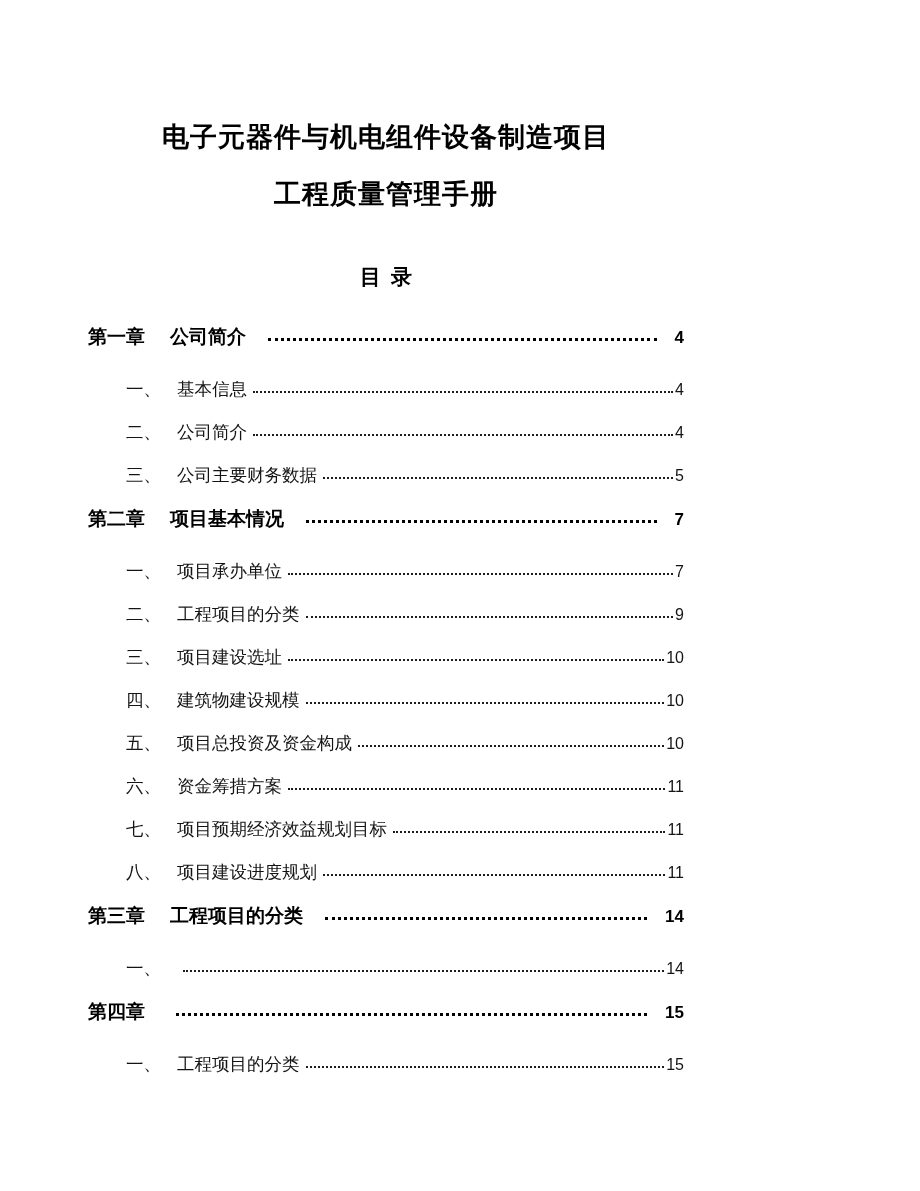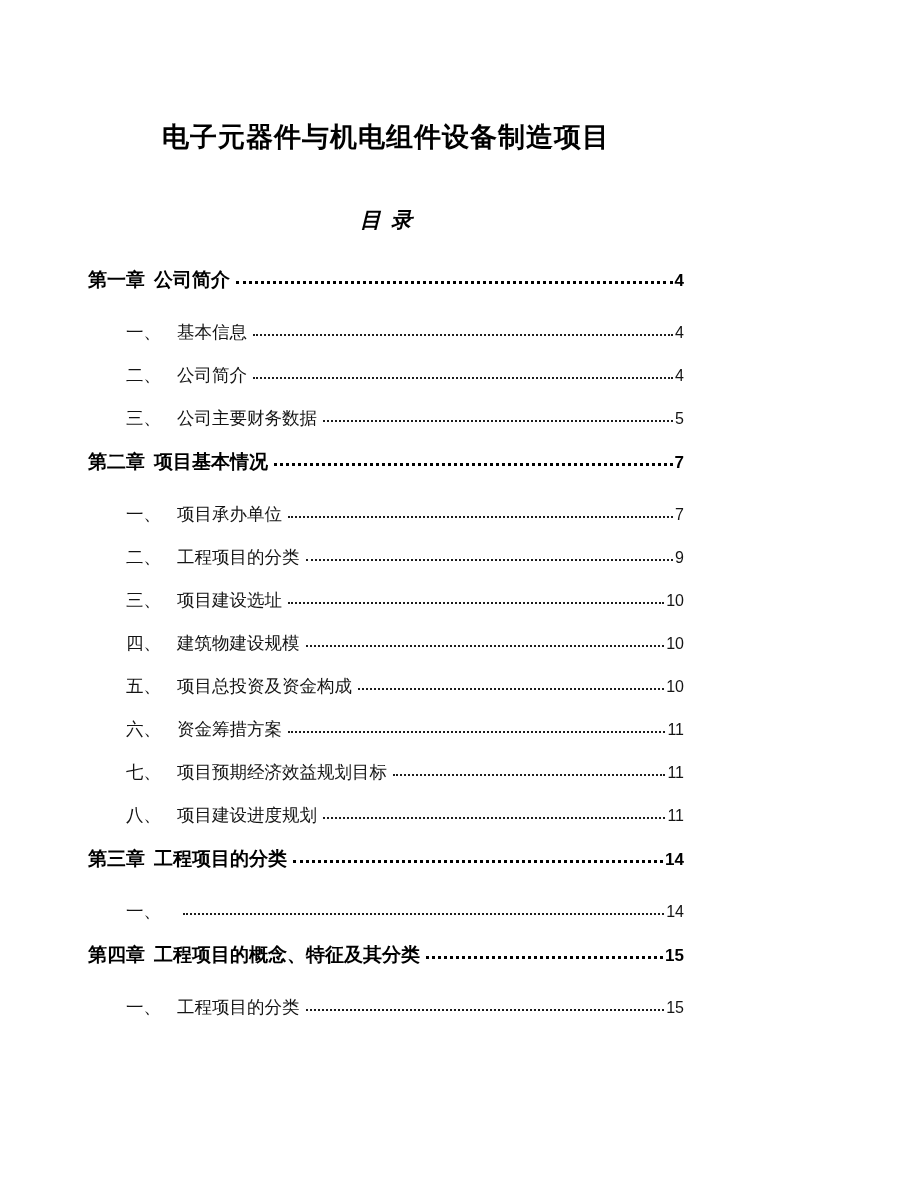--- a/index.html
+++ b/index.html
@@ -33,40 +33,40 @@
     margin-top: 30px;
   }
   .toc-heading {
     margin-top: 58px;
     text-align: center;
     font-size: 21px;
     line-height: 22px;
     font-weight: 600;
     letter-spacing: 10px;
     padding-left: 10px; 
-    font-style: italic;
   }
   .toc-list {
     margin-top: 36px;
   }
   .toc-row {
     display: flex;
     align-items: baseline;
     line-height: 24px;
     margin-bottom: 18px;
     cursor: pointer;
     text-decoration: none;
     color: inherit;
   }
   .toc-row.chapter {
     line-height: 26px;
     margin-top: 6px;
     margin-bottom: 26px;
     font-weight: bold;
     font-size: 19px;
+    gap: 16px;
   }
   .toc-row.sub {
     font-size: 17.5px;
     color: #141414;
     padding-left: 38px;
   }
   .toc-num { white-space: nowrap; }
   .toc-row.chapter .toc-num { margin-right: 9px; }
   .toc-row.sub .toc-num { margin-right: 16px; }
   .toc-title { white-space: nowrap; text-align: center; }
@@ -92,20 +92,21 @@
     font-size: 16px;
     font-family: "Liberation Sans", "DejaVu Sans", sans-serif;
     font-weight: 400;
   }
 </style>
 </head>
 <body>
 
 <div class="page">
   <h1 class="doc-title line1">电子元器件与机电组件设备制造项目</h1>
+  <h1 class="doc-title line2">工程质量管理手册</h1>
 
   <div class="toc-heading">目录</div>
 
   <nav class="toc-list">
       <a class="toc-row chapter">
         <span class="toc-num">第一章</span>
         <span class="toc-title">公司简介</span>
         <span class="toc-leader"></span>
         <span class="toc-page">4</span>
       </a>
@@ -187,21 +188,20 @@
         <span class="toc-leader"></span>
         <span class="toc-page">14</span>
       </a>
       <a class="toc-row sub">
         <span class="toc-num">一、</span>
         <span class="toc-leader"></span>
         <span class="toc-page">14</span>
       </a>
       <a class="toc-row chapter">
         <span class="toc-num">第四章</span>
-        <span class="toc-title">工程项目的概念、特征及其分类</span>
         <span class="toc-leader"></span>
         <span class="toc-page">15</span>
       </a>
       <a class="toc-row sub">
         <span class="toc-num">一、</span>
         <span class="toc-title">工程项目的分类</span>
         <span class="toc-leader"></span>
         <span class="toc-page">15</span>
       </a>
     </nav>

